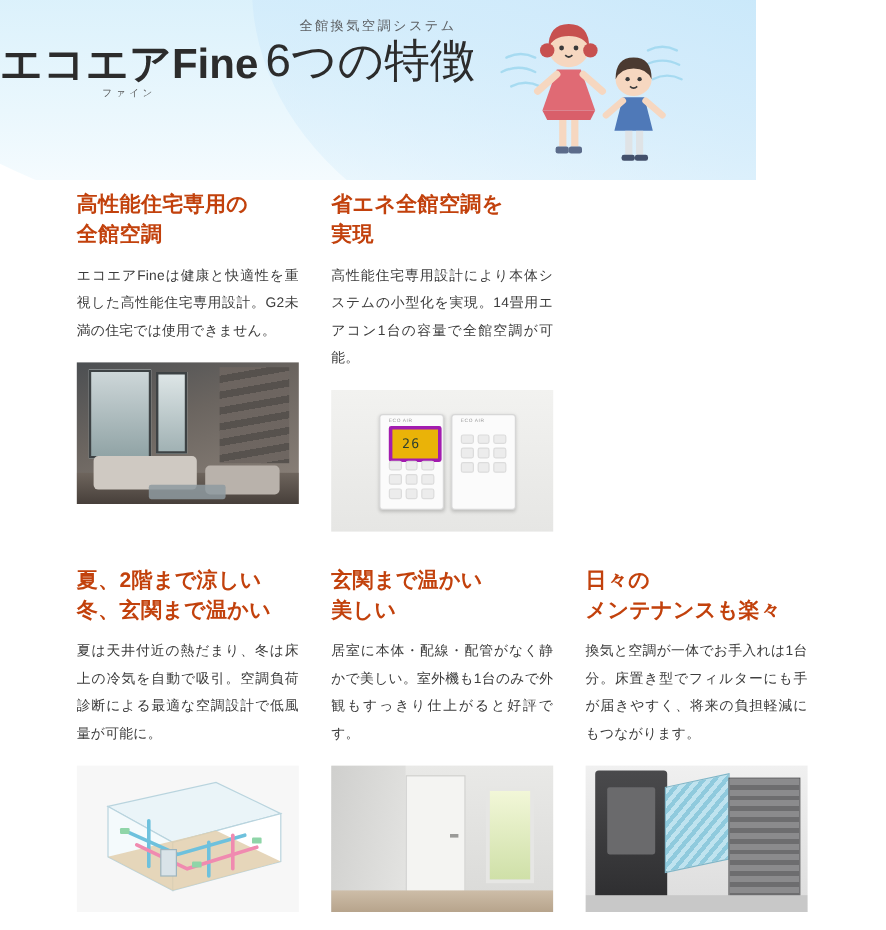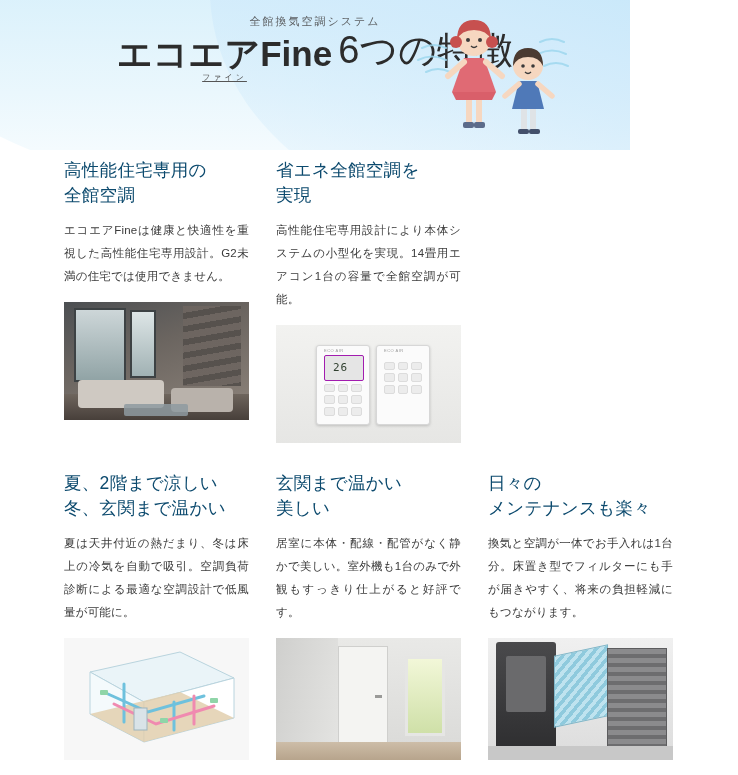--- a/index.html
+++ b/index.html
@@ -50,42 +50,41 @@
   }
   .header-sub {
     font-size: 11px;
     letter-spacing: 2px;
     color: #5d6063;
     margin: 0 0 2px 0;
   }
   .header-title-row {
     display: flex;
     align-items: flex-end;
-    justify-content: center;
+    justify-content: flex-start;
     gap: 6px;
   }
   .brand-block {
     display: flex;
     flex-direction: column;
     align-items: center;
     line-height: 1;
   }
   .brand-main {
     font-size: 35px;
     font-weight: bold;
     color: #2c2c2c;
     letter-spacing: 0px;
     white-space: nowrap;
   }
   .brand-ruby {
     font-size: 8px;
     color: #555;
     letter-spacing: 3px;
     margin-top: 3px;
-    text-decoration: underline;
   }
   .headline {
     font-size: 38px;
     font-weight: normal;
     color: #2c2c2c;
     letter-spacing: 0px;
     position: relative;
     top: -6px;
     white-space: nowrap;
   }
@@ -105,23 +104,23 @@
     padding: 8px 64px 0 64px;
     display: grid;
     grid-template-columns: repeat(3, 1fr);
     column-gap: 26px;
     row-gap: 0px;
   }
   .card {
     width: 185px;
   }
   .card-title {
-    color: #0c4a6e;
+    color: #c2410c;
     font-size: 17.5px;
-    font-weight: normal;
+    font-weight: bold;
     line-height: 1.45;
     margin: 0 0 10px 0;
     letter-spacing: 0.3px;
   }
   .card-body {
     color: #3b3b3b;
     font-size: 11.5px;
     line-height: 2.0;
     margin: 0 0 14px 0;
     text-align: justify;
@@ -181,21 +180,21 @@
   }
   .ph-panel .unit {
     position: absolute; top: 20px; width: 52px; height: 78px;
     background: #fbfbfb; border: 1px solid #d7d7d7; border-radius: 3px;
     box-shadow: 0 1px 3px rgba(0,0,0,.18);
   }
   .ph-panel .unit.left { left: 40px; }
   .ph-panel .unit.right { left: 100px; }
   .ph-panel .lcd {
     position: absolute; left: 7px; top: 9px; width: 38px; height: 24px;
-    background: #e5e5e5; border: 1px solid #a21caf; border-radius: 2px;
+    background: #eab308; border: 3px solid #a21caf; border-radius: 2px;
   }
   .ph-panel .lcd .seg {
     position: absolute; left: 8px; top: 5px; color:#30402f; font-size:11px;
     font-family:"DejaVu Sans Mono", monospace; letter-spacing:1px;
   }
   .ph-panel .btns {
     position: absolute; left: 7px; top: 38px; width: 38px; height: 32px;
     display: grid; grid-template-columns: repeat(3,1fr); gap: 3px;
   }
   .ph-panel .btns i {

